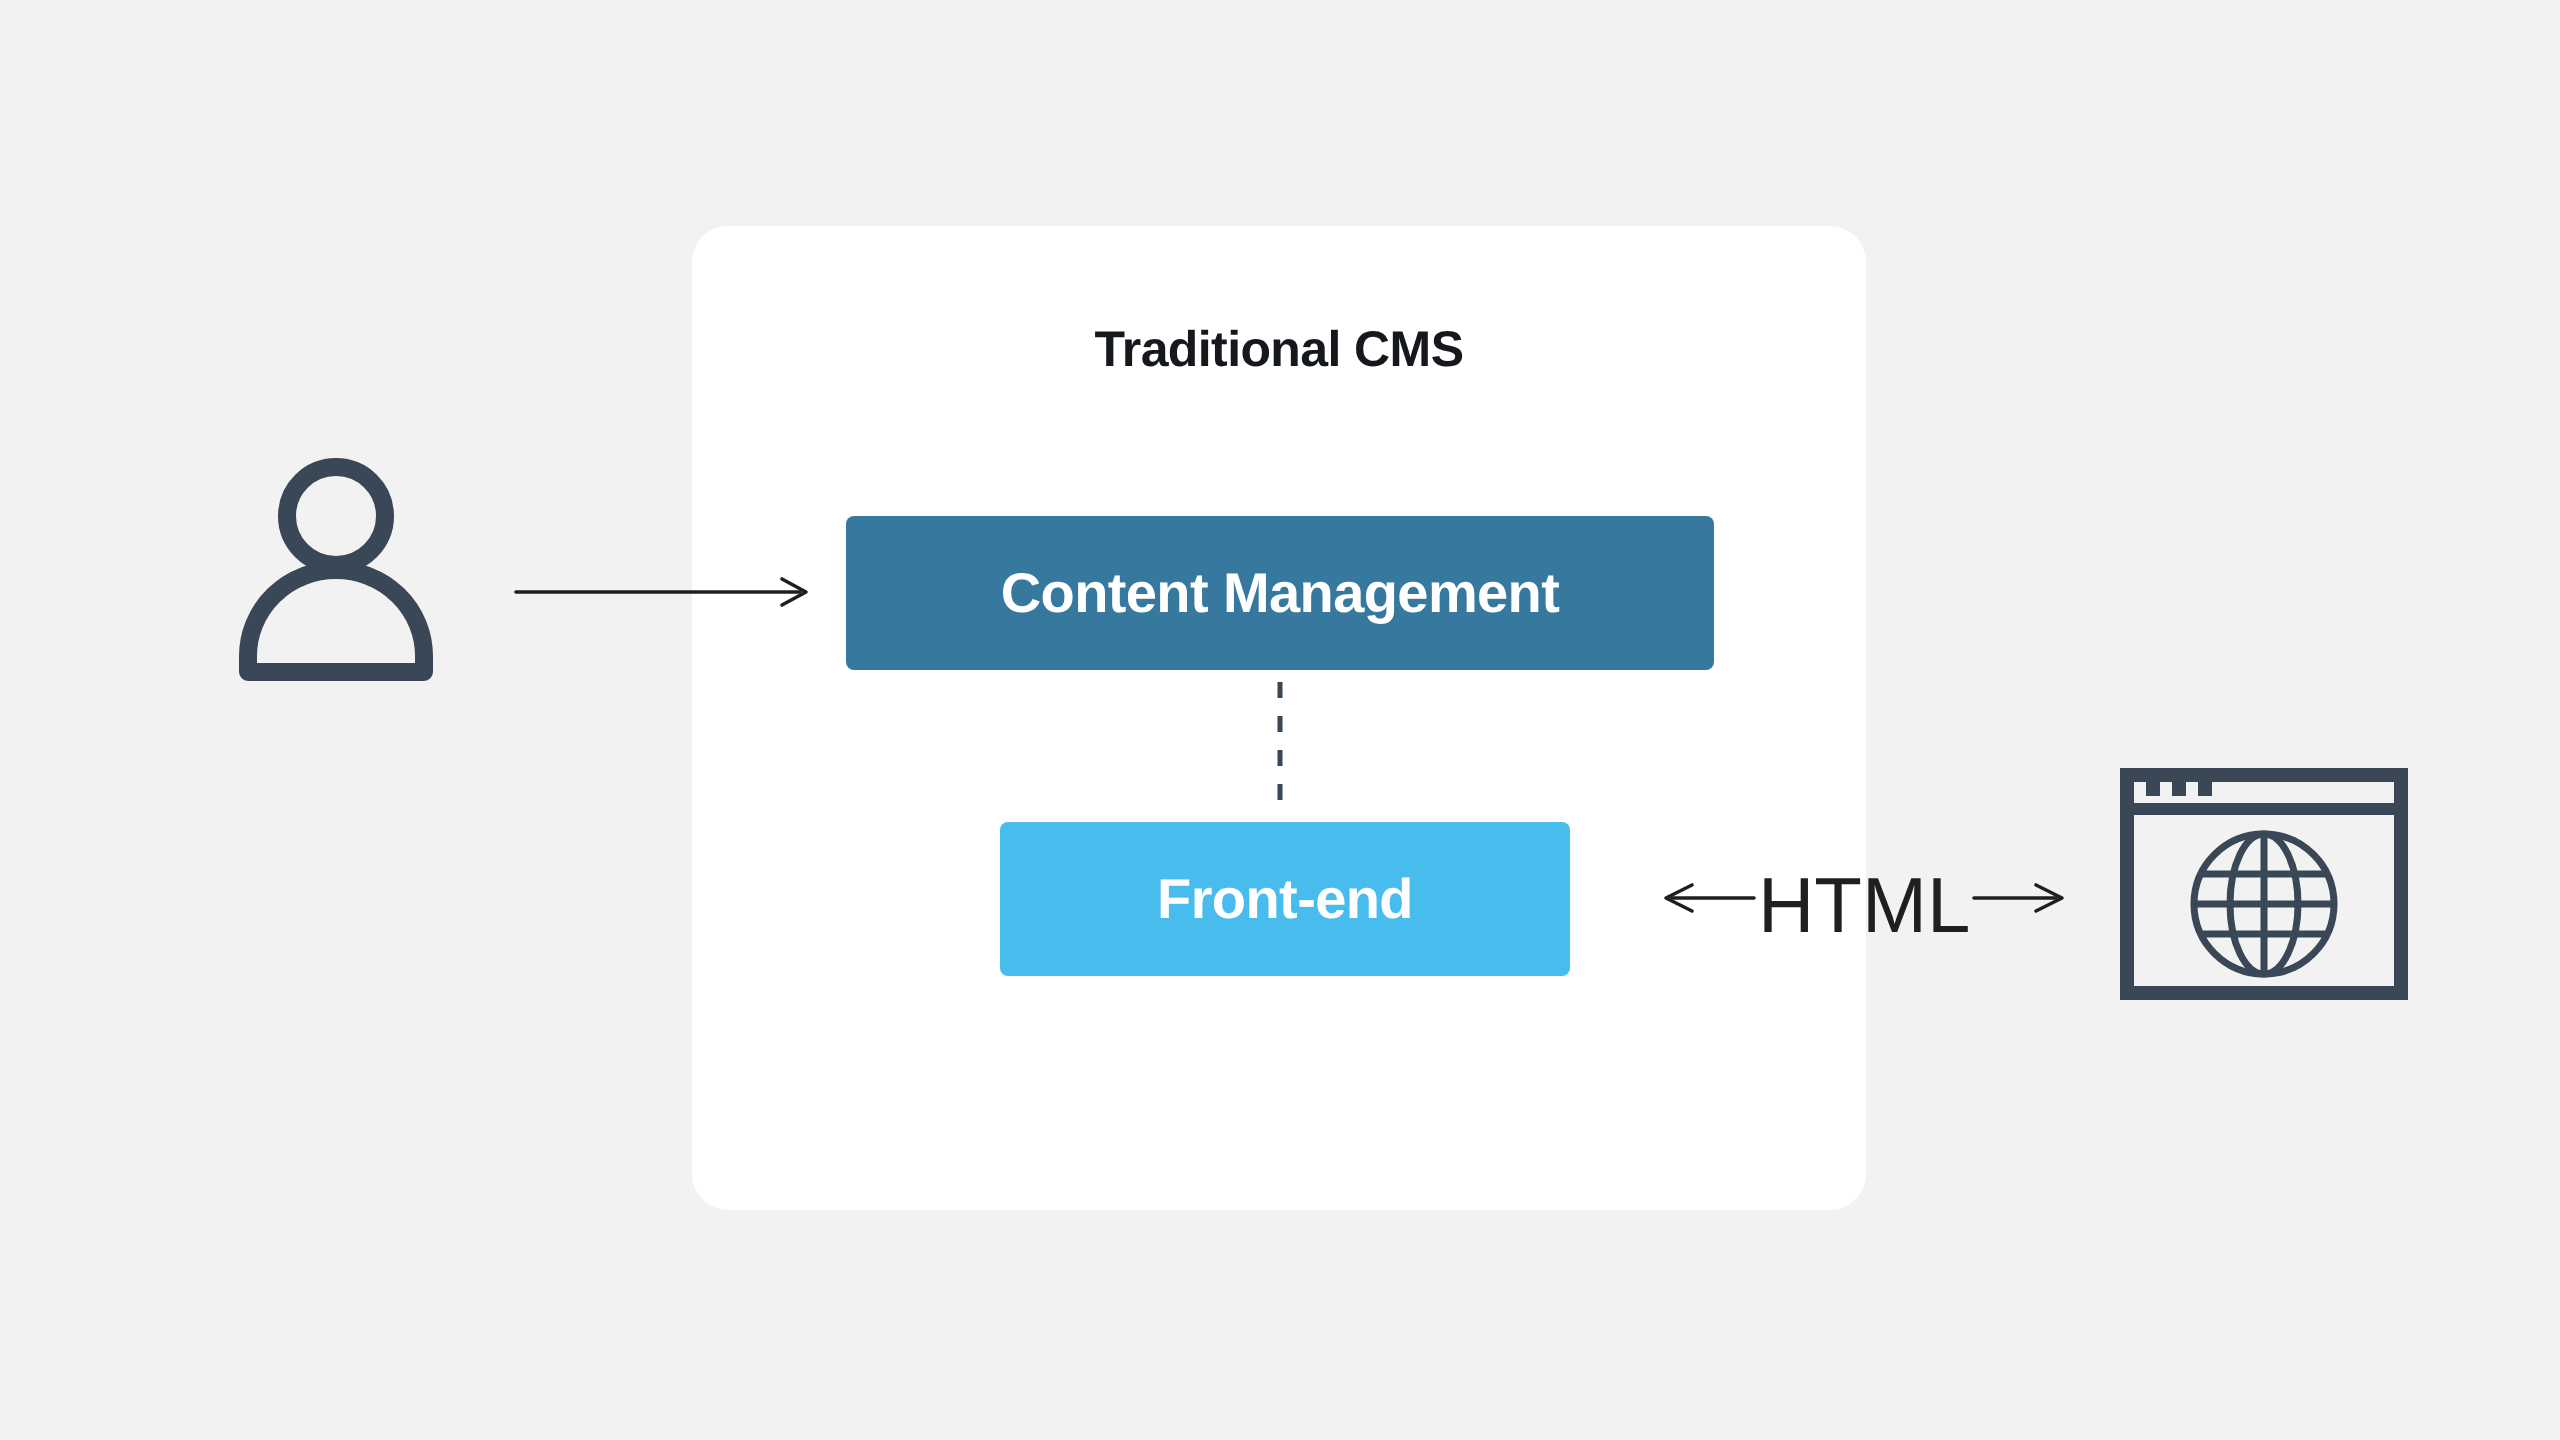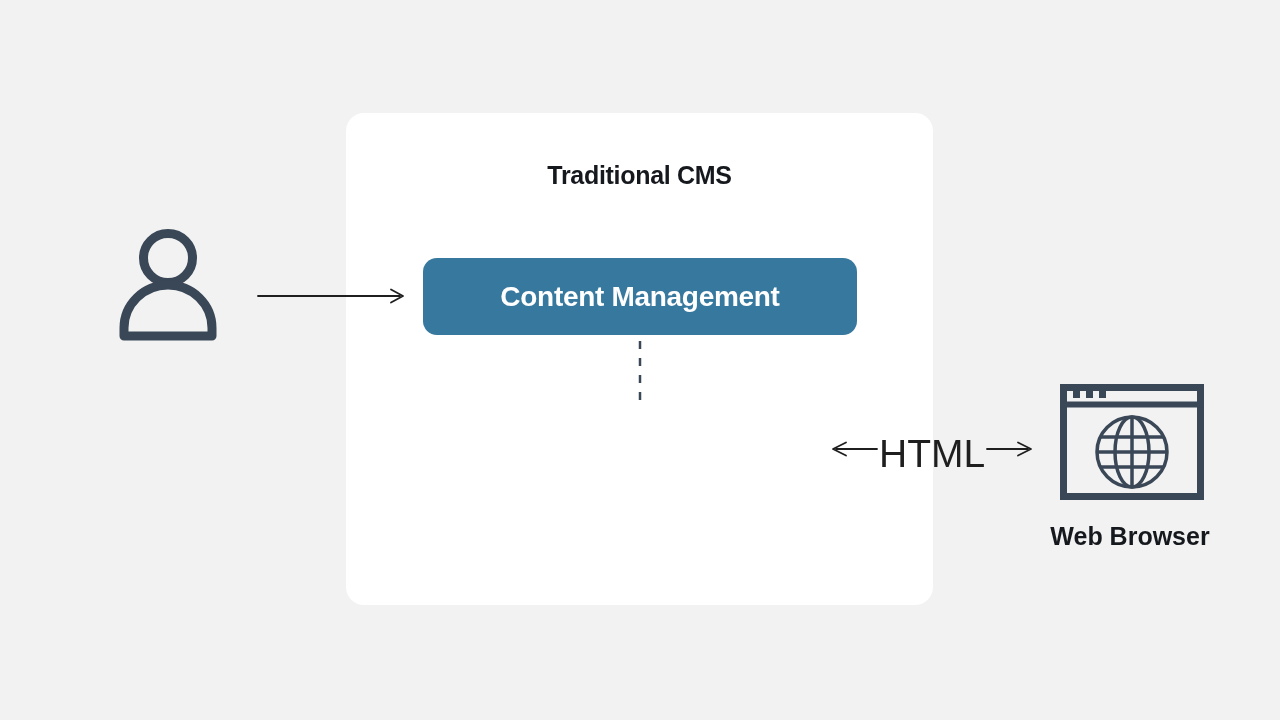--- a/index.html
+++ b/index.html
@@ -32,21 +32,21 @@
     font-size: 25px;
     font-weight: bold;
     letter-spacing: -0.3px;
     color: var(--text, #15181d);
   }
   .node {
     position: absolute;
     display: flex;
     align-items: center;
     justify-content: center;
-    border-radius: 14px;
+    border-radius: 4px;
     color: var(--node_text, #ffffff);
     font-size: 28px;
     font-weight: bold;
     letter-spacing: -0.3px;
   }
   .node-cm {
     left: 423px;
     top: 258px;
     width: 434px;
     height: 77px;
@@ -100,20 +100,23 @@
 <body>
 
 <div class="stage">
 
   <div class="card"></div>
   <div class="card-title">Traditional CMS</div>
 
   <div class="node node-cm">
     <span>Content Management</span>
   </div>
+  <div class="node node-fe">
+    <span>Front-end</span>
+  </div>
 
   <svg class="icon-arrow-layer" viewBox="0 0 1280 720" xmlns="http://www.w3.org/2000/svg">
 
     <g fill="none" stroke="var(--icon, #3a4757)" stroke-width="9">
       <circle cx="168" cy="258" r="24.5"></circle>
       <path d="M124 336 L124 328 A44 43 0 0 1 212 328 L212 336 Z" stroke-linejoin="round"></path>
     </g>
 
     <g>
       <rect x="1063.5" y="387.5" width="137" height="109" fill="none" stroke="var(--icon, #3a4757)" stroke-width="7"></rect>
@@ -145,17 +148,16 @@
       <polyline points="846,442.5 833,449 846,455.5"></polyline>
     </g>
 
     <g fill="none" stroke="var(--arrow, #1f1f1f)" stroke-width="1.8" stroke-linecap="round" stroke-linejoin="round">
       <line x1="987" y1="449" x2="1028" y2="449"></line>
       <polyline points="1018,442.5 1031,449 1018,455.5"></polyline>
     </g>
   </svg>
 
 
-  <div class="actor-label label-browser">Web Browser</div>
 
   <div class="html-label">HTML</div>
 
 </div>
 
 </body></html>

